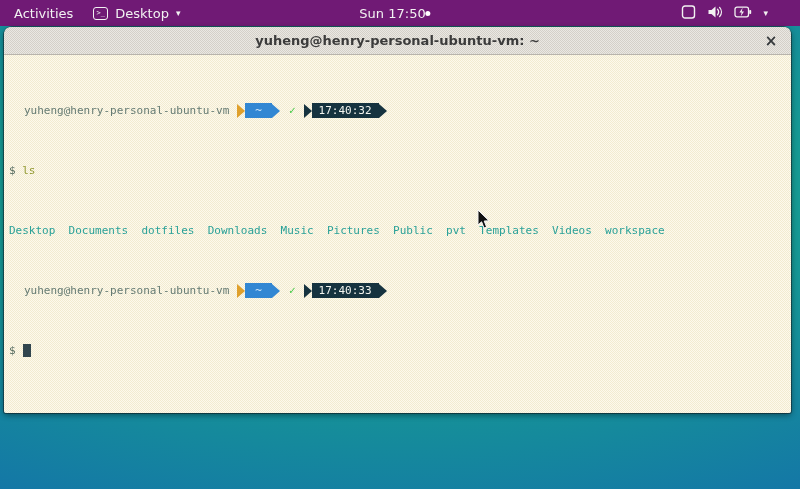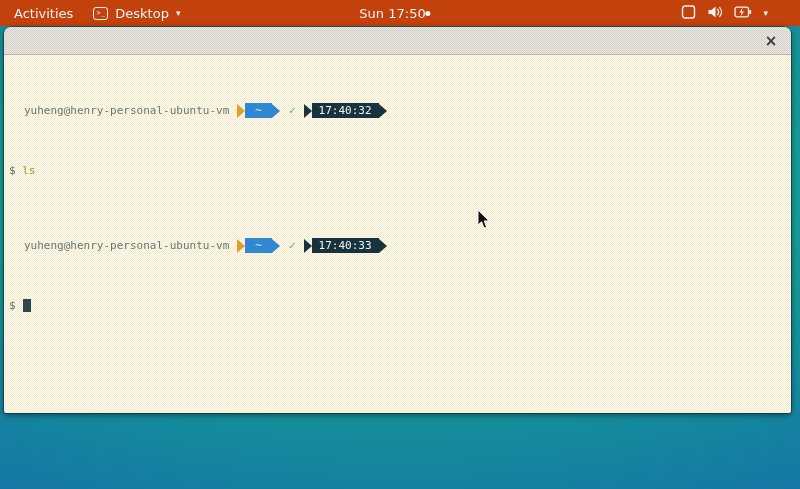--- a/index.html
+++ b/index.html
@@ -6,21 +6,21 @@
   html,body { width:800px; height:489px; overflow:hidden; }
   body {
     font-family:"DejaVu Sans", "Liberation Sans", sans-serif;
     position:relative;
     background: radial-gradient(130% 95% at 50% 38%, #18a88b 0%, #169a93 38%, #1478a6 75%, #0f629c 100%);
   }
 
   
   .topbar {
     position:absolute; left:0; top:0; width:800px; height:26px;
-    background:#c2410c; color:#f2f2f2;
+    background:#701a75; color:#f2f2f2;
     display:flex; align-items:center;
     font-size:13px;
   }
   .tb-left { display:flex; align-items:center; gap:16px; padding-left:10px; }
   .activities { padding:0 4px; cursor:pointer; }
   .appmenu { display:flex; align-items:center; gap:7px; cursor:pointer; }
   .term-glyph {
     width:15px; height:13px; border:1.2px solid #f2f2f2; border-radius:3px;
     font-family:"DejaVu Sans Mono", monospace; font-size:7px; line-height:10px;
     text-align:center; color:#f2f2f2;
@@ -123,38 +123,40 @@
           <rect x="15.2" y="4" width="2" height="4" rx="0.8" fill="#f2f2f2"></rect>
           <path d="M8.6 1.8 5.4 6.4h2.2L6.8 10.2 10 5.6H7.8z" fill="#f2f2f2"></path>
         </svg>
     </span>
     <span class="caret">▾</span>
   </div>
 </div>
 
 <div class="window">
   <div class="titlebar">
+    <span class="title">yuheng@henry-personal-ubuntu-vm: ~</span>
     <span class="close-btn">×</span>
   </div>
 
   <div class="term">
 
     <div class="tline">
       <span class="userhost">yuheng@henry-personal-ubuntu-vm</span>
       <span class="tri tri-orange"></span>
       <span class="seg-blue">~</span>
       <span class="tri tri-blue"></span>
       <span class="check">✓</span>
       <span class="tri tri-dark"></span>
       <span class="seg-dark">17:40:32</span>
       <span class="tri tri-dark"></span>
     </div>
 
     <div class="tline"><span class="dollar">$</span><span> </span><span class="cmd">ls</span></div>
 
+    <div class="tline lsout">Desktop  Documents  dotfiles  Downloads  Music  Pictures  Public  pvt  Templates  Videos  workspace</div>
 
     <div class="tline">
       <span class="userhost">yuheng@henry-personal-ubuntu-vm</span>
       <span class="tri tri-orange"></span>
       <span class="seg-blue">~</span>
       <span class="tri tri-blue"></span>
       <span class="check">✓</span>
       <span class="tri tri-dark"></span>
       <span class="seg-dark">17:40:33</span>
       <span class="tri tri-dark"></span>

